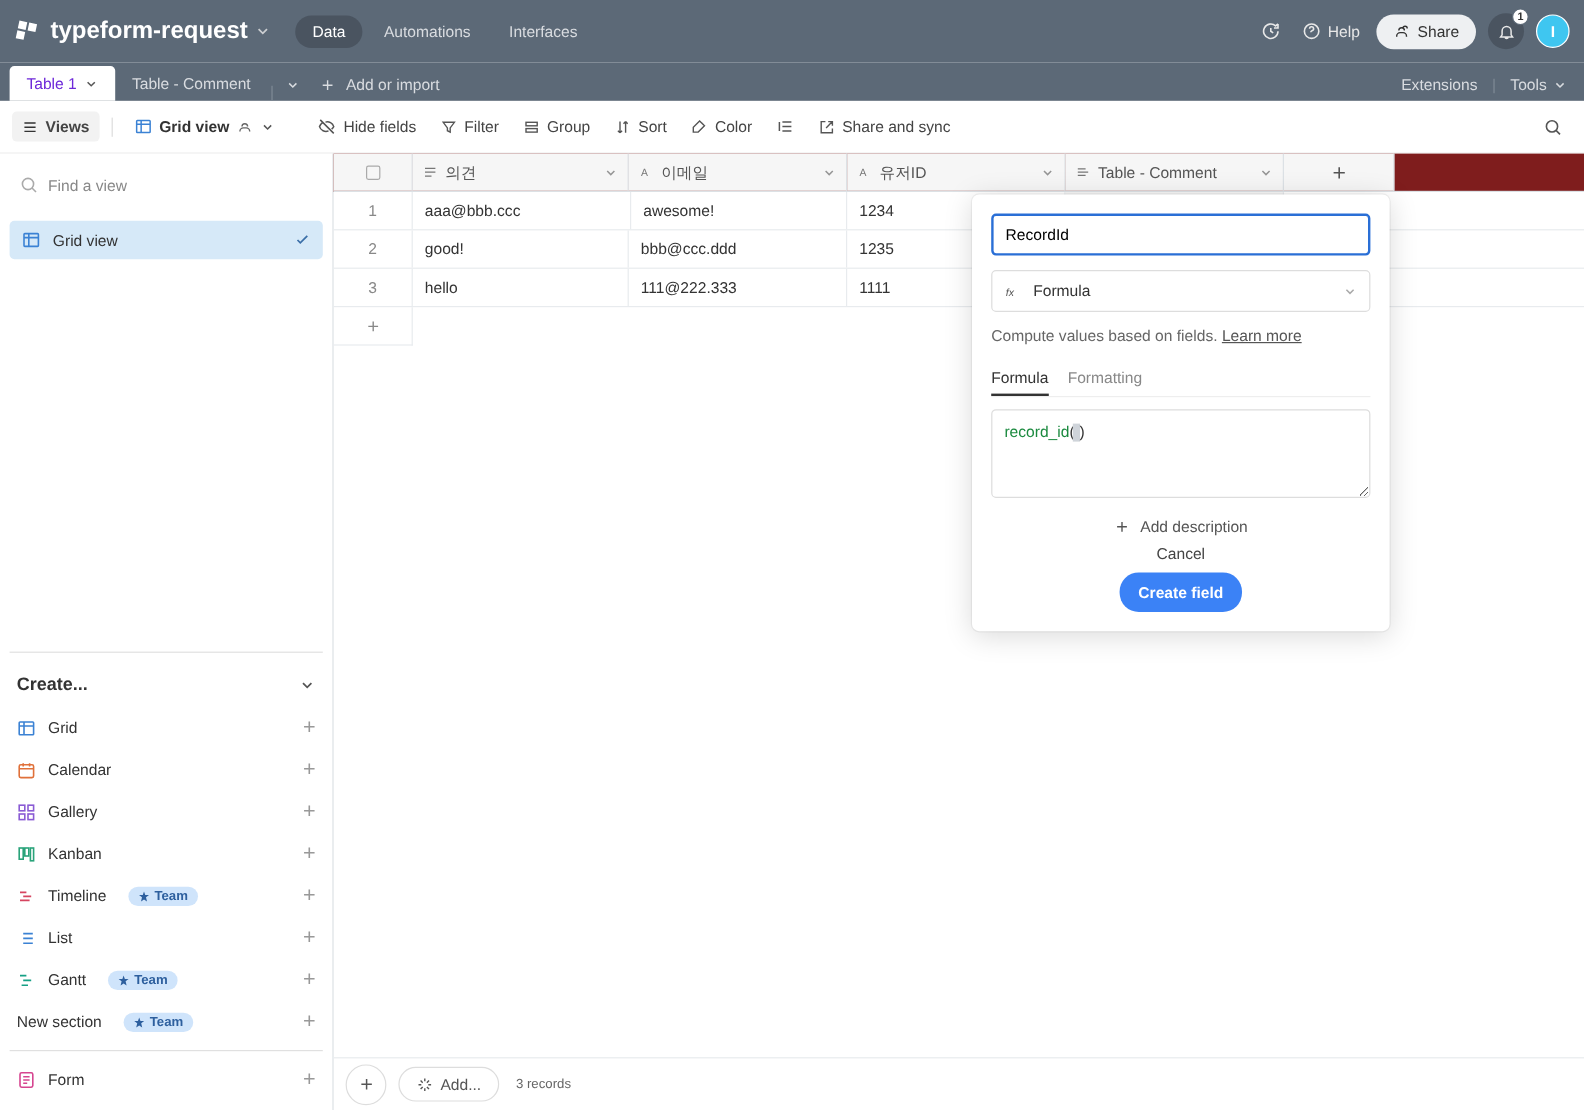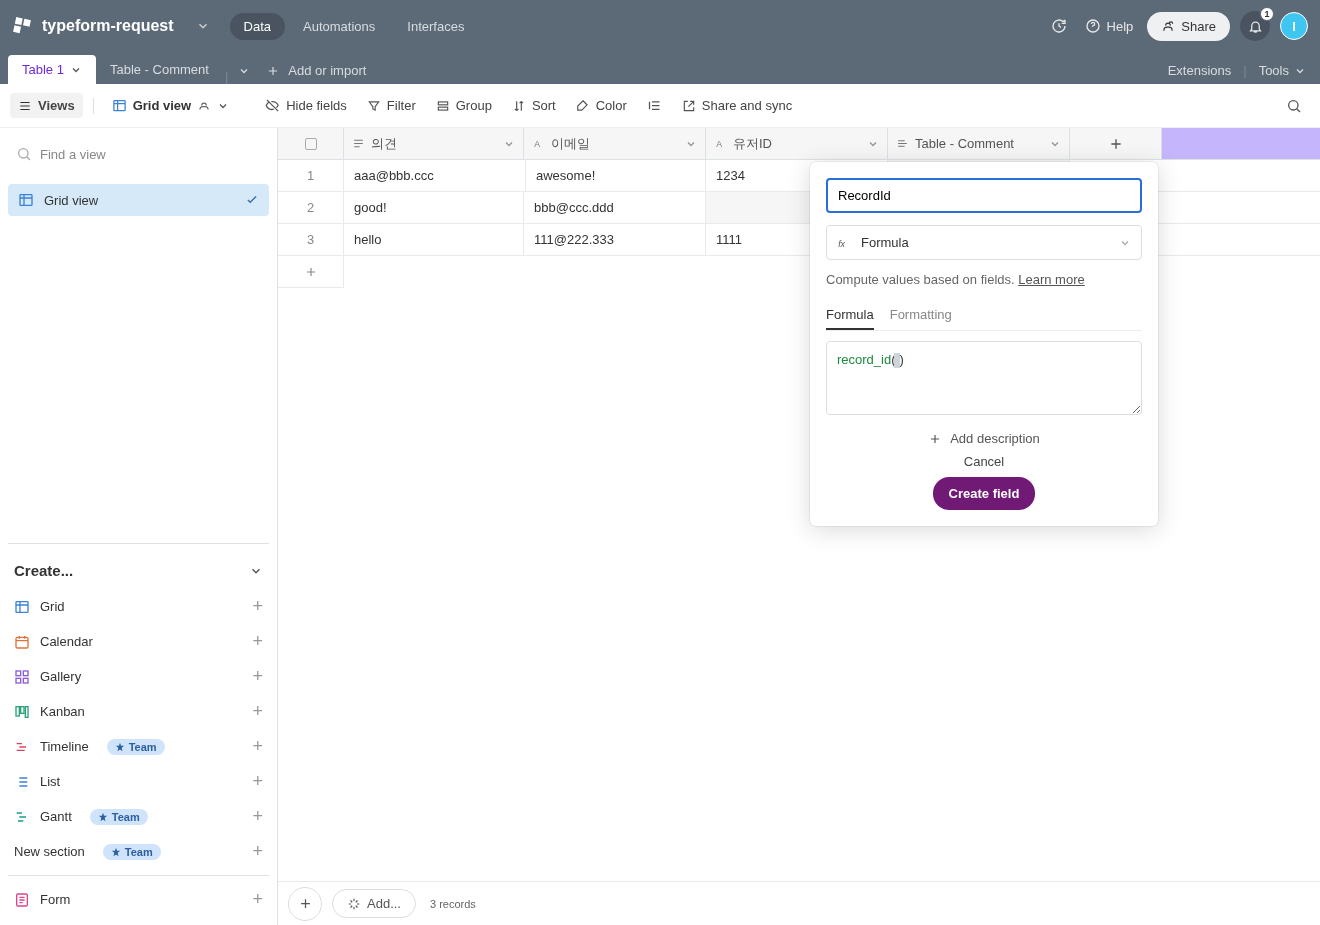--- a/index.html
+++ b/index.html
@@ -1,21 +1,21 @@
 <!DOCTYPE html>
 <html><head>
 <meta charset="utf-8">
 <style>
 * { margin: 0; padding: 0; box-sizing: border-box; font-family: -apple-system, BlinkMacSystemFont, "Segoe UI", Helvetica, Arial, sans-serif; }
 body { background: #fff; color: #333; font-size: 13px; overflow: hidden; }
 
 
 .header { background: #5c6977; display: flex; align-items: center; height: 52px; padding: 0 12px; color: #e8e8e8; }
 .logo-icon { width: 20px; height: 20px; margin-right: 10px; display: flex; align-items: center;}
-.base-name { font-size: 16px; font-weight: 600; color: #fff; margin-right: 22px; }
+.base-name { font-size: 20px; font-weight: 600; color: #fff; margin-right: 6px; }
 .header-left { display: flex; align-items: center; }
 .chevron { opacity: 0.8; }
 .nav-tabs { display: flex; margin-left: 20px; gap: 4px; }
 .nav-tab { padding: 6px 14px; border-radius: 18px; cursor: pointer; color: #d9dce0;}
 .nav-tab.active { background: #4a5460; color: #fff; font-weight: 500;}
 .header-right { margin-left: auto; display: flex; align-items: center; gap: 10px; }
 .header-icon-btn { display: flex; align-items: center; gap: 6px; padding: 4px; cursor: pointer; color: #e8e8e8; }
 .share-btn { background: #eef0f2; color: #333; padding: 7px 14px; border-radius: 18px; font-weight: 500; display: flex; align-items: center; gap: 6px; }
 .bell-wrap { position: relative; background:#4a5460; width:30px; height:30px; border-radius:50%; display:flex; align-items:center; justify-content:center; }
 .bell-badge { position: absolute; top: -4px; right: -4px; background: #fff; color: #333; width: 14px; height: 14px; border-radius: 50%; font-size: 9px; display: flex; align-items: center; justify-content: center; font-weight: 600; border:1px solid #5c6977;}
@@ -48,21 +48,21 @@
 .create-section { border-top: 1px solid #e0e0e0; padding-top: 12px; margin-top: 12px;}
 .create-header { display: flex; align-items: center; justify-content: space-between; padding: 6px 6px 10px; font-weight: 600; font-size: 15px;}
 .create-item { display: flex; align-items: center; justify-content: space-between; padding: 7px 6px; cursor: pointer;}
 .create-item-left { display: flex; align-items: center; gap: 10px; }
 .team-badge { background: #cfe4fb; color: #2d5f9e; padding: 2px 8px; border-radius: 10px; font-size: 11px; font-weight: 600; display:inline-flex; align-items:center; gap:4px; margin-left:8px;}
 .icon-sm { width: 16px; height: 16px; flex-shrink:0;}
 .plus-grey { color: #999; font-size:18px; font-weight:300;}
 
 
 .grid-wrap { flex: 1; position: relative; display:flex; flex-direction:column;}
-.grid-header-row { display: flex; height: 32px; border-bottom: 1px solid #dce1e5; background: #c4b5fd; }
+.grid-header-row { display: flex; height: 32px; border-bottom: 1px solid #dce1e5; background: #7f1d1d; }
 .cell-h { display: flex; align-items: center; padding: 0 8px; border-right: 1px solid #dce1e5; color: #555; gap:6px; position:relative; background:#f6f6f6;}
 .cell-h .col-menu { margin-left:auto; opacity:0.6;}
 .row { display: flex; height: 32px; border-bottom: 1px solid #e8ebee; }
 .cell { display: flex; align-items: center; padding: 0 10px; border-right: 1px solid #e8ebee; }
 .w-num { width: 66px; justify-content: center; color:#888;}
 .w-num-h { width: 66px; justify-content:center;}
 .w-a { width: 180px; }
 .w-b { width: 182px; }
 .w-c { width: 182px; }
 .w-d { width: 182px; background:#f6f6f6;}
@@ -84,21 +84,21 @@
 .pop-tab { padding: 6px 0; cursor: pointer; color: #888;}
 .pop-tab.active { color: #333; border-bottom: 2px solid #333; font-weight:500;}
 .formula-box { margin-top: 10px; border: 1px solid #ddd; border-radius: 4px; padding: 10px; height: 74px; font-family: Menlo, Consolas, monospace; font-size: 13px; resize: both; overflow:auto; position:relative;}
 .fx-fn { color: #1b8a3f; }
 .fx-paren { color: #333; }
 .fx-cursor { display:inline-block; background:#cfd4da; width:6px; height:15px; vertical-align:middle; margin-left:-2px;}
 .pop-actions { display: flex; align-items: center; margin-top: 16px; flex-direction: column; }
 .add-desc { display: flex; align-items: center; gap: 8px; color: #555; cursor: pointer;}
 .pop-actions .spacer { flex: 1; }
 .btn-cancel { padding: 8px 14px; cursor: pointer; color: #444;}
-.btn-primary { background: #701a75; color: #fff; padding: 9px 16px; border-radius: 16px; border: none; font-weight: 600; cursor: pointer; font-size:13px;}
+.btn-primary { background: #3b82f6; color: #fff; padding: 9px 16px; border-radius: 16px; border: none; font-weight: 600; cursor: pointer; font-size:13px;}
 
 svg { display: block; }
 .checkbox-sq { width:12px; height:12px; border:1.2px solid #aaa; border-radius:2px;}
 </style>
 </head>
 <body>
 
 <div class="header">
   <div class="header-left">
     <span class="logo-icon">
@@ -443,20 +443,21 @@
       <div class="cell w-num">1</div>
       <div class="cell w-b">aaa@bbb.ccc</div>
       <div class="cell w-a">awesome!</div>
       <div class="cell w-c">1234</div>
       <div class="cell w-d"></div>
     </div>
     <div class="row">
       <div class="cell w-num">2</div>
       <div class="cell w-a">good!</div>
       <div class="cell w-b">bbb@ccc.ddd</div>
+      <div class="cell w-c">1235</div>
       <div class="cell w-d"></div>
     </div>
     <div class="row">
       <div class="cell w-num">3</div>
       <div class="cell w-a">hello</div>
       <div class="cell w-b">111@222.333</div>
       <div class="cell w-c">1111</div>
       <div class="cell w-d"></div>
     </div>
     <div style="display:flex;">

